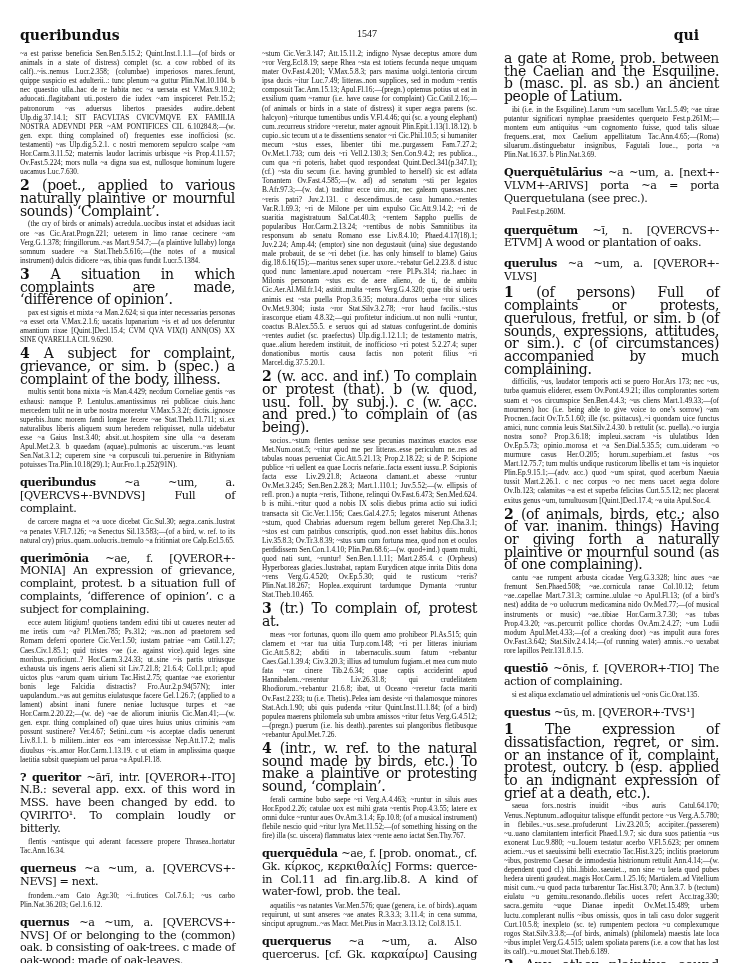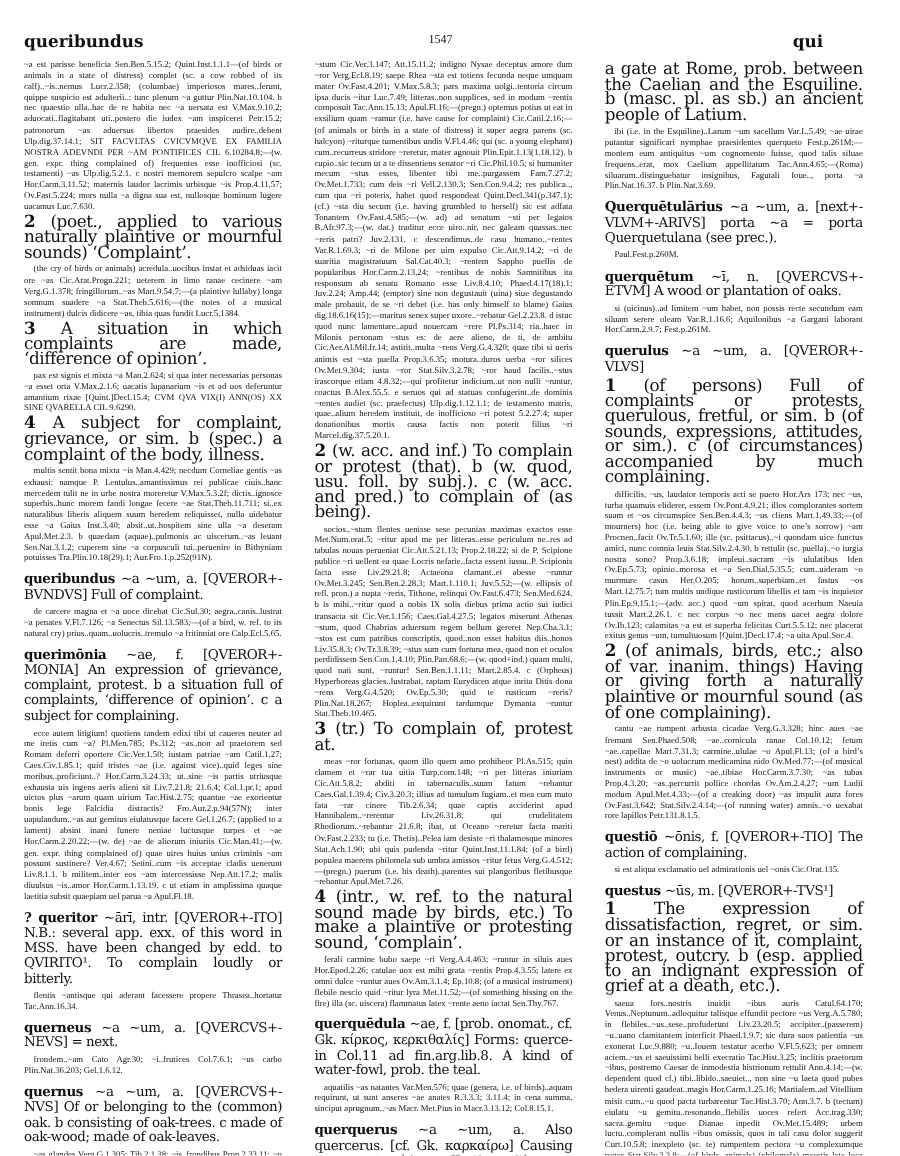--- a/index.html
+++ b/index.html
@@ -1,21 +1,21 @@
 <!DOCTYPE html>
 <html><head>
 <meta charset="utf-8">
 <style>
   html, body { margin:0; padding:0; background:#ffffff; }
   body { width:750px; height:963px; overflow:hidden; position:relative; color:#111; font-family:"DejaVu Serif","Liberation Serif",serif; }
   .page { position:absolute; left:0; top:0; width:750px; height:963px; }
   .hdr { position:absolute; top:27px; left:0; width:750px; height:16px; }
   .hdr .left { position:absolute; left:20px; top:0; font-weight:bold; font-size:14px; font-family:"DejaVu Serif",serif; }
   .hdr .center { position:absolute; left:357px; top:1px; font-size:10px; font-family:"Liberation Serif",serif; }
-  .hdr .right { position:absolute; right:64px; top:0; font-weight:bold; font-size:14px; font-family:"DejaVu Serif",serif; }
+  .hdr .right { position:absolute; right:51px; top:0; font-weight:bold; font-size:14px; font-family:"DejaVu Serif",serif; }
   .col { position:absolute; top:49px; width:215px; font-family:"Liberation Serif",serif; }
   .c1 { left:20px; }
   .c2 { left:262px; width:215px; }
   .c3 { left:504px; width:215px; }
   .cit { font-size:7.3px; line-height:9.1px; text-align:justify; margin:0; }
   .cit.ind { text-indent:8px; }
   .def { font-size:14px; line-height:12.7px; text-align:justify; margin:3px 0 2px 0; font-family:"DejaVu Serif",serif; letter-spacing:-0.35px; }
   .def .num { font-weight:bold; }
   .entry { font-size:11.2px; line-height:12.7px; text-align:justify; margin:7px 0 2px 0; font-family:"DejaVu Serif",serif; letter-spacing:-0.35px; }
   .hw { font-weight:bold;margin-top:12px; }
@@ -31,21 +31,21 @@
   </div>
 
   <div class="col c1" id="col1">
       <p class="cit">~a est parisse beneficia Sen.Ben.5.15.2; Quint.Inst.1.1.1—(of birds or animals in a state of distress) complet (sc. a cow robbed of its calf)..~is..nemus Lucr.2.358; (columbae) imperiosos mares..ferunt, quippe suspicio est adulterii..: tunc plenum ~a guttur Plin.Nat.10.104.  b nec quaestio ulla..hac de re habita nec ~a uersata est V.Max.9.10.2; aduocati..flagitabant uti..postero die iudex ~am inspiceret Petr.15.2; patronorum ~as aduersus libertos praesides audire..debent Ulp.dig.37.14.1; SIT FACVLTAS CVICVMQVE EX FAMILIA NOSTRA ADEVNDI PER ~AM PONTIFICES CIL 6.10284.8;—(w. gen. expr. thing complained of) frequentes esse inofficiosi (sc. testamenti) ~as Ulp.dig.5.2.1.  c nostri memorem sepulcro scalpe ~am Hor.Carm.3.11.52; maternis laudor lacrimis urbisque ~is Prop.4.11.57; Ov.Fast.5.224; mors nulla ~a digna sua est, nullosque hominum lugere uacamus Luc.7.630.</p>
       <p class="def"><span class="num">2 </span><span>(poet., applied to various naturally plaintive or mournful sounds) ‘Complaint’.</span></p>
       <p class="cit ind">(the cry of birds or animals) acredula..uocibus instat et adsiduas iacit ore ~as Cic.Arat.Progn.221; ueterem in limo ranae cecinere ~am Verg.G.1.378; fringillorum..~as Mart.9.54.7;—(a plaintive lullaby) longa somnum suadere ~a Stat.Theb.5.616;—(the notes of a musical instrument) dulcis didicere ~as, tibia quas fundit Lucr.5.1384.</p>
       <p class="def"><span class="num">3 </span><span>A situation in which complaints are made, ‘difference of opinion’.</span></p>
       <p class="cit ind">pax est signis et mixta ~a Man.2.624; si qua inter necessarias personas ~a esset orta V.Max.2.1.6; uacatis lupanarium ~is et ad uos deferuntur amantium rixae [Quint.]Decl.15.4; CVM QVA VIX(I) ANN(OS) XX SINE QVARELLA CIL 9.6290.</p>
       <p class="def"><span class="num">4 </span><span>A subject for complaint, grievance, or sim. b (spec.) a complaint of the body, illness.</span></p>
       <p class="cit ind">multis sentit bona mixta ~is Man.4.429; necdum Corneliae gentis ~as exhausi: namque P. Lentulus..amantissimus rei publicae ciuis..hanc mercedem tulit ne in urbe nostra moreretur V.Max.5.3.2f; dictis..ignosce superbis..hunc morem fandi longae fecere ~ae Stat.Theb.11.711; si..ex naturalibus liberis aliquem suum heredem reliquisset, nulla uidebatur esse ~a Gaius Inst.3.40; absit..ut..hospitem sine ulla ~a deseram Apul.Met.2.3.  b quaedam (aquae)..pulmonis ac uiscerum..~as leuant Sen.Nat.3.1.2; cuperem sine ~a corpusculi tui..peruenire in Bithyniam potuisses Tra.Plin.10.18(29).1; Aur.Fro.1.p.252(91N).</p>
-      <p class="entry"><span class="hw">queribundus </span><span>~a ~um, a. [QVEROR+-BVNDVS] Full of complaint.</span></p>
+      <p class="entry"><span class="hw">queribundus </span><span>~a ~um, a. [QVERCVS+-BVNDVS] Full of complaint.</span></p>
       <p class="cit ind">de carcere magna et ~a uoce dicebat Cic.Sul.30; aegra..canis..lustrat ~a penates V.Fl.7.126; ~a Senectus Sil.13.583;—(of a bird, w. ref. to its natural cry) prius..quam..uolucris..tremulo ~a fritinniat ore Calp.Ecl.5.65.</p>
       <p class="entry"><span class="hw">querimōnia </span><span>~ae, f. [QVEROR+-MONIA] An expression of grievance, complaint, protest. b a situation full of complaints, ‘difference of opinion’. c a subject for complaining.</span></p>
       <p class="cit ind">ecce autem litigium! quotiens tandem edixi tibi ut caueres neuter ad me iretis cum ~a? Pl.Men.785; Ps.312; ~as..non ad praetorem sed Romam deferri oportere Cic.Ver.1.50; iustam patriae ~am Catil.1.27; Caes.Civ.1.85.1; quid tristes ~ae (i.e. against vice)..quid leges sine moribus..proficiunt..? Hor.Carm.3.24.33; ut..sine ~is partis utriusque exhausta uis ingens aeris alieni sit Liv.7.21.8; 21.6.4; Col.1.pr.1; apud uictos plus ~arum quam uirium Tac.Hist.2.75; quantae ~ae exorientur bonis lege Falcidia distractis? Fro.Aur.2.p.94(57N); inter uapulandum..~as aut gemitus eiulatusque facere Gel.1.26.7; (applied to a lament) absint inani funere neniae luctusque turpes et ~ae Hor.Carm.2.20.22;—(w. de) ~ae de aliorum iniuriis Cic.Man.41;—(w. gen. expr. thing complained of) quae uires huius unius criminis ~am possunt sustinere? Ver.4.67; Setini..cum ~is acceptae cladis uenerunt Liv.8.1.1.  b militem..inter eos ~am intercessisse Nep.Att.17.2; malis diuulsus ~is..amor Hor.Carm.1.13.19.  c ut etiam in amplissima quaque laetitia subsit quaepiam uel parua ~a Apul.Fl.18.</p>
       <p class="entry"><span class="hw">? queritor </span><span>~ārī, intr. [QVEROR+-ITO] N.B.: several app. exx. of this word in MSS. have been changed by edd. to QVIRITO¹. To complain loudly or bitterly.</span></p>
       <p class="cit ind">flentis ~antisque qui aderant facessere propere Thrasea..hortatur Tac.Ann.16.34.</p>
       <p class="entry"><span class="hw">querneus </span><span>~a ~um, a. [QVERCVS+-NEVS] = next.</span></p>
       <p class="cit ind">frondem..~am Cato Agr.30; ~i..frutices Col.7.6.1; ~us carbo Plin.Nat.36.203; Gel.1.6.12.</p>
       <p class="entry"><span class="hw">quernus </span><span>~a ~um, a. [QVERCVS+-NVS] Of or belonging to the (common) oak. b consisting of oak-trees. c made of oak-wood; made of oak-leaves.</span></p>
       <p class="cit ind">~as glandes Verg.G.1.305; Tib.2.1.38; ~is..frondibus Prop.2.33.11; ~o stipite Ov.Met.8.769; Fast.4.331; (Italia) est..folio..~o adsimulata Plin.Nat.3.43; uimine ~o texta domus Stat.Theb.1.583; (w. abst. noun) scordion..~a similitudine foliis Plin.Nat.25.63.  b ~o nemore Plin.Nat.4.18.  c ~is axibus contabulari Plin.Nat.36.187;—~a corona Ov.Fast.1.614.</p>
     </div>
@@ -60,21 +60,20 @@
       <p class="entry"><span class="hw">querquēdula </span><span>~ae, f. [prob. onomat., cf. Gk. κίρκος, κερκιθαλίς] Forms: querce- in Col.11 ad fin.arg.lib.8. A kind of water-fowl, prob. the teal.</span></p>
       <p class="cit ind">aquatilis ~as natantes Var.Men.576; quae (genera, i.e. of birds)..aquam requirunt, ut sunt anseres ~ae anates R.3.3.3; 3.11.4; in cena summa, sinciput aprugnum..~as Macr. Met.Pius in Macr.3.13.12; Col.8.15.1.</p>
       <p class="entry"><span class="hw">querquerus </span><span>~a ~um, a. Also quercerus. [cf. Gk. καρκαίρω] Causing a person to shiver, affecting with ague. b (fem. as sb.) a shivering fit, ague; (perh. also masc. or neut. as sb.).</span></p>
     </div>
   <div class="col c3" id="col3">
       <p class="def"><span>a gate at Rome, prob. between the Caelian and the Esquiline. b (masc. pl. as sb.) an ancient people of Latium.</span></p>
       <p class="cit ind">ibi (i.e. in the Esquiline)..Larum ~um sacellum Var.L.5.49; ~ae uirae putantur significari nymphae praesidentes querqueto Fest.p.261M;—montem eum antiquitus ~um cognomento fuisse, quod talis siluae frequens..erat, mox Caelium appellitatum Tac.Ann.4.65;—(Roma) siluarum..distinguebatur insignibus, Fagutali Ioue.., porta ~a Plin.Nat.16.37.  b Plin.Nat.3.69.</p>
       <p class="entry"><span class="hw">Querquētulārius </span><span>~a ~um, a. [next+-VLVM+-ARIVS] porta ~a = porta Querquetulana (see prec.).</span></p>
       <p class="cit ind">Paul.Fest.p.260M.</p>
       <p class="entry"><span class="hw">querquētum </span><span>~ī, n. [QVERCVS+-ETVM] A wood or plantation of oaks.</span></p>
-      <p class="cit ind">si (uicinus)..ad limitem ~um habet, non possis recte secundum eam siluam serere oleam Var.R.1.16.6; Aquilonibus ~a Gargani laborant Hor.Carm.2.9.7; Fest.p.261M.</p>
       <p class="entry"><span class="hw">querulus </span><span>~a ~um, a. [QVEROR+-VLVS]</span></p>
       <p class="def"><span class="num">1 </span><span>(of persons) Full of complaints or protests, querulous, fretful, or sim. b (of sounds, expressions, attitudes, or sim.). c (of circumstances) accompanied by much complaining.</span></p>
       <p class="cit ind">difficilis, ~us, laudator temporis acti se puero Hor.Ars 173; nec ~us, turba quamuis eliderer, essem Ov.Pont.4.9.21; illos complorantes sortem suam et ~os circumspice Sen.Ben.4.4.3; ~us cliens Mart.1.49.33;—(of mourners) hoc (i.e. being able to give voice to one’s sorrow) ~am Procnen..facit Ov.Tr.5.1.60; ille (sc. psittacus)..~i quondam uice functus amici, nunc comnia leuis Stat.Silv.2.4.30.  b rettulit (sc. puella)..~o iurgia nostra sono? Prop.3.6.18; impleui..sacram ~is ululatibus Iden Ov.Ep.5.73; opinio..morosa et ~a Sen.Dial.5.35.5; cum..uideram ~o murmure casus Her.O.205; horum..superbiam..et fastus ~os Mart.12.75.7; tum multis undique rusticorum libellis et tam ~is inquietor Plin.Ep.9.15.1;—(adv. acc.) quod ~um spirat, quod acerbum Naeuia tussit Mart.2.26.1.  c nec corpus ~o nec mens uacet aegra dolore Ov.Ib.123; calamitas ~a est et superba felicitas Curt.5.5.12; nec placerat exitus genus ~um, tumultuosum [Quint.]Decl.17.4; ~a uita Apul.Soc.4.</p>
       <p class="def"><span class="num">2 </span><span>(of animals, birds, etc.; also of var. inanim. things) Having or giving forth a naturally plaintive or mournful sound (as of one complaining).</span></p>
       <p class="cit ind">cantu ~ae rumpent arbusta cicadae Verg.G.3.328; hinc aues ~ae fremunt Sen.Phaed.508; ~ae..cornicula ranae Col.10.12; fetum ~ae..capellae Mart.7.31.3; carmine..ululae ~o Apul.Fl.13; (of a bird’s nest) addita de ~o uolucrum medicamina nido Ov.Med.77;—(of musical instruments or music) ~ae..tibiae Hor.Carm.3.7.30; ~as tubas Prop.4.3.20; ~as..percurrit pollice chordas Ov.Am.2.4.27; ~um Ludii modum Apul.Met.4.33;—(of a creaking door) ~as impulit aura fores Ov.Fast.3.642; Stat.Silv.2.4.14;—(of running water) amnis..~o uexabat rore lapillos Petr.131.8.1.5.</p>
       <p class="entry"><span class="hw">questiō </span><span>~ōnis, f. [QVEROR+-TIO] The action of complaining.</span></p>
       <p class="cit ind">si est aliqua exclamatio uel admirationis uel ~onis Cic.Orat.135.</p>
       <p class="entry"><span class="hw">questus </span><span>~ūs, m. [QVEROR+-TVS¹]</span></p>
       <p class="def"><span class="num">1 </span><span>The expression of dissatisfaction, regret, or sim. or an instance of it, complaint, protest, outcry. b (esp. applied to an indignant expression of grief at a death, etc.).</span></p>
       <p class="cit ind">saeua fors..nostris inuidit ~ibus auris Catul.64.170; Venus..Neptunum..adloquitur talisque effundit pectore ~us Verg.A.5.780; in flebiles..~us..sese..profuderunt Liv.23.20.5; accipiter..(passerem) ~u..uano clamitantem interficit Phaed.1.9.7; sic dura suos patientia ~us exonerat Luc.9.880; ~u..Iouem testatur acerbo V.Fl.5.623; per omnem aciem..~us et saeuissimi belli execratio Tac.Hist.3.25; inclitis praetorum ~ibus, postremo Caesar de inmodestia histrionum rettulit Ann.4.14;—(w. dependent quod cl.) tibi..libido..saeuiet.., non sine ~u laeta quod pubes hedera uirenti gaudeat..magis Hor.Carm.1.25.16; Martialem..ad Vitellium misit cum..~u quod pacta turbarentur Tac.Hist.3.70; Ann.3.7.  b (tectum) eiulatu ~u gemitu..resonando..flebilis uoces refert Acc.trag.330; sacra..gemitu ~uque Dianae inpedit Ov.Met.15.489; urbem luctu..complerant nullis ~ibus omissis, quos in tali casu dolor suggerit Curt.10.5.8; inexpleto (sc. te) rumpentem pectora ~u complexumque rogos Stat.Silv.3.3.8;—(of birds, animals) (philomela) maestis late loca ~ibus implet Verg.G.4.515; ualem spoliata parens (i.e. a cow that has lost its calf)..~u..mouet Stat.Theb.6.189.</p>

